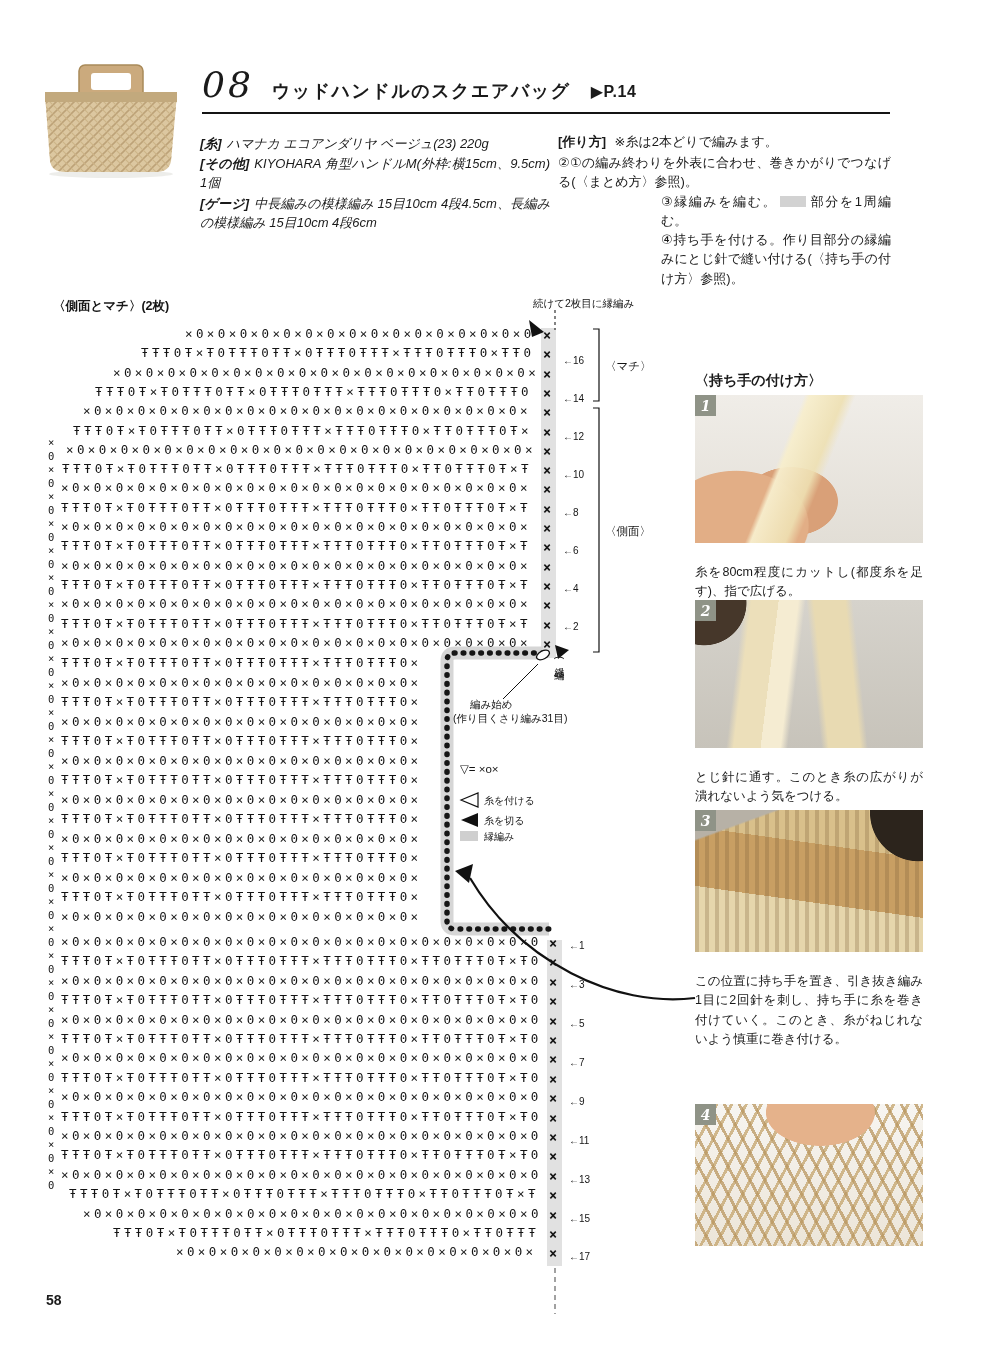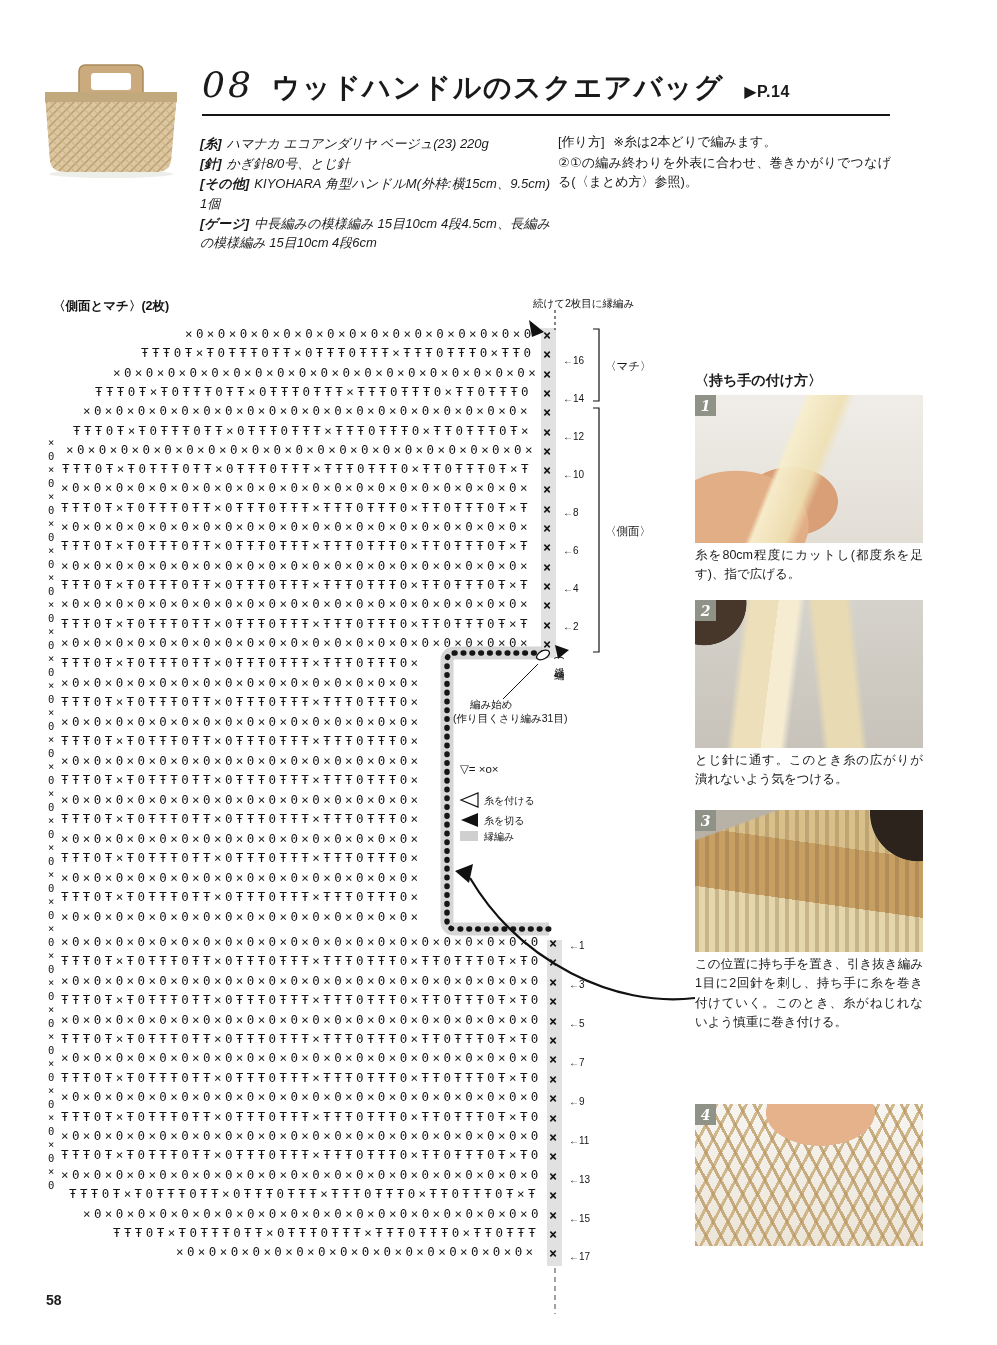--- a/index.html
+++ b/index.html
@@ -10,54 +10,54 @@
   }
   .abs{position:absolute;}
 
   
   .header{left:202px;top:64px;width:688px;}
   .header-row{display:flex;align-items:baseline;}
   .item-no{
     font-family:"DejaVu Serif",serif;font-style:italic;font-size:36px;
     letter-spacing:3px;margin-right:18px;
   }
-  .page-title{font-size:28px;font-weight:bold;letter-spacing:1.5px;}
+  .page-title{font-size:18px;font-weight:bold;letter-spacing:1.5px;}
   .page-ref{font-size:16px;font-weight:bold;margin-left:20px;letter-spacing:.5px;}
   .header-rule{margin-top:7px;height:2px;background:#141414;}
 
   
   .materials{left:200px;top:134px;width:350px;font-size:13px;line-height:1.48;}
   .mat-row{margin-bottom:1px;text-align:justify;font-style:italic;}
   .mat-label{font-weight:bold;margin-right:5px;}
 
   
   .instructions{left:558px;top:132px;width:333px;font-size:13px;line-height:1.48;}
   .ins-head{margin-bottom:2px;}
-  .ins-label{font-weight:normal;margin-right:5px;}
+  .ins-label{font-weight:bold;margin-right:5px;}
   .ins-step{text-align:justify;}
   .ins-sub{margin-left:103px;width:230px;}
   .gray-swatch{display:inline-block;width:26px;height:11px;background:#d2d2d2;margin:0 3px;vertical-align:-1px;}
 
   
   .chart-wrap{left:35px;top:296px;width:630px;height:1040px;z-index:1;}
   #chart-svg text{font-family:"Liberation Sans","DejaVu Sans",sans-serif;fill:#141414;}
   .fuchi-vert{
     left:552px;top:656px;writing-mode:vertical-rl;font-size:10px;letter-spacing:1px;z-index:2;
   }
 
   
   .howto-title{left:695px;top:372px;font-size:14px;font-weight:bold;z-index:2;}
   .step{left:695px;width:228px;z-index:2;}
   .photo{width:228px;position:relative;}
   .badge{
     position:absolute;top:0;left:0;width:21px;height:21px;background:#8f9387;color:#fff;
     display:flex;align-items:center;justify-content:center;
     font-family:"DejaVu Serif",serif;font-style:italic;font-weight:bold;font-size:14px;z-index:3;
   }
-  .caption{margin-top:3px;font-size:12.5px;line-height:1.55;text-align:justify;}
+  .caption{margin-top:20px;font-size:12.5px;line-height:1.55;text-align:justify;}
 
   .p1{height:148px;background:
     linear-gradient(112deg, rgba(0,0,0,0) 38%, rgba(247,238,205,.95) 40%, rgba(238,224,178,.9) 52%, rgba(0,0,0,0) 56%),
     radial-gradient(ellipse 120px 90px at 18% 88%, #e2ae86 0 60%, rgba(226,174,134,0) 61%),
     radial-gradient(ellipse 85px 62px at 42% 72%, #d9a078 0 55%, rgba(0,0,0,0) 56%),
     linear-gradient(#f0ede8,#e2ded6);}
   .p2{height:148px;background:
     radial-gradient(circle 70px at 4% 2%, #46372a 0 60%, rgba(0,0,0,0) 61%),
     linear-gradient(97deg, rgba(0,0,0,0) 20%, #ecdfba 23% 34%, #f5ecd2 34% 42%, rgba(0,0,0,0) 45%),
     linear-gradient(84deg, rgba(0,0,0,0) 52%, #e8dab2 55% 68%, rgba(0,0,0,0) 71%),
@@ -99,32 +99,35 @@
   <div class="header-row">
     <span class="item-no">08</span>
     <span class="page-title">ウッドハンドルのスクエアバッグ</span>
     <span class="page-ref">▶P.14</span>
   </div>
   <div class="header-rule"></div>
 </div>
 
 <div class="abs materials">
   <div class="mat-row"><span class="mat-label">[糸]</span><span>ハマナカ エコアンダリヤ ベージュ(23) 220g</span></div>
-  <div class="mat-row"><span class="mat-label">[針]</span><span>かぎ針8/0号、とじ針</span></div>
   <div class="mat-row"><span class="mat-label">[その他]</span><span>KIYOHARA 角型ハンドルM(外枠:横15cm、9.5cm) 1個</span></div>
   <div class="mat-row"><span class="mat-label">[ゲージ]</span><span>中長編みの模様編み 15目10cm 4段4.5cm、長編みの模様編み 15目10cm 4段6cm</span></div>
 </div>
 
 <div class="abs instructions">
   <div class="ins-head">
     <span class="ins-label">[作り方]</span>
     <span>※糸は2本どりで編みます。</span>
   </div>
   <div class="ins-step">②①の編み終わりを外表に合わせ、巻きかがりでつなげる(〈まとめ方〉参照)。</div>
   <div class="ins-sub">
+    <div class="ins-step">
+      <span>③縁編みを編む。</span><span class="gray-swatch"></span><span>部分を1周編む。</span>
+    </div>
+    <div class="ins-step">④持ち手を付ける。作り目部分の縁編みにとじ針で縫い付ける(〈持ち手の付け方〉参照)。</div>
   </div>
 </div>
 
 <svg id="chart-svg" class="abs chart-wrap" viewBox="0 0 630 1040">
 
   <rect x="506" y="32" width="15" height="330" fill="#dcdcdc" opacity="0.85"></rect>
   <rect x="512" y="644" width="15" height="326" fill="#dcdcdc" opacity="0.85"></rect>
   <path d="M508 357 L420 357 Q412 357 412 365 L412 625 Q412 633 420 633 L514 633" fill="none" stroke="#d6d6d6" stroke-width="13"></path>
 
   <path d="M508 357 L420 357 Q412 357 412 365 L412 625 Q412 633 420 633 L514 633" fill="none" stroke="#151515" stroke-width="5.5" stroke-linecap="round" stroke-dasharray="0.6 8.2"></path>

